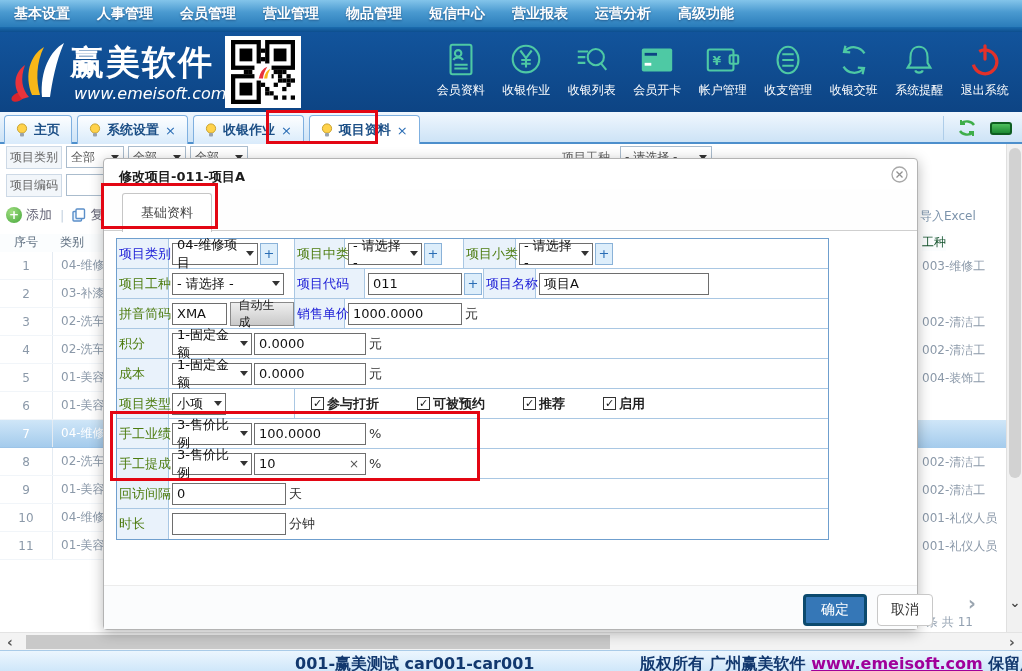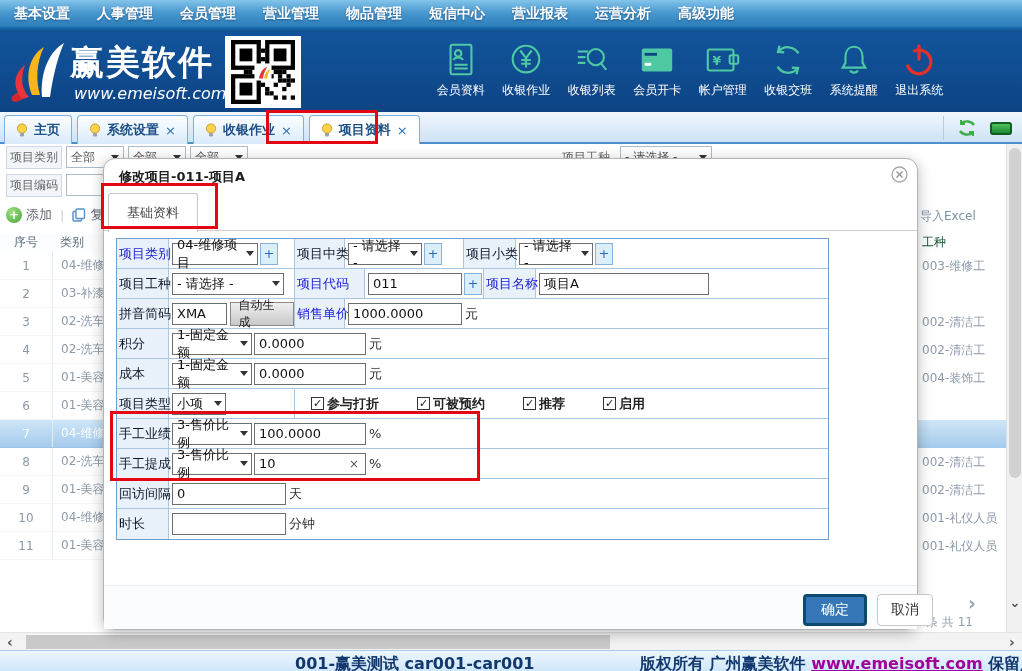--- a/index.html
+++ b/index.html
@@ -81,33 +81,33 @@
   
   .statusbar { position:absolute; left:0; top:650px; width:1022px; height:21px;
     background:linear-gradient(180deg,#ecf6fe,#cfe7fa); border-top:1px solid #a9cbe8;
     font-size:16px; font-weight:bold; color:#12386e; }
   .status-left { position:absolute; left:295px; top:3px; }
   .status-right { position:absolute; left:640px; top:3px; white-space:nowrap; }
   .status-link { color:#a0009a; text-decoration:underline; cursor:pointer; }
 
   
   .modal { position:absolute; left:103px; top:158px; width:815px; height:472px; background:#fff;
-    border:1px solid #b3b3b3; border-radius:12px; box-shadow:0 3px 14px rgba(0,0,0,.28); z-index:5; }
+    border:1px solid #b3b3b3; border-radius:4px; box-shadow:0 3px 14px rgba(0,0,0,.28); z-index:5; }
   .modal-title { position:absolute; left:15px; top:9px; font-size:13px; font-weight:bold; color:#1c1c1c; }
   .modal-close { position:absolute; left:787px; top:7px; width:17px; height:17px; cursor:pointer; }
   .modal-tabstrip { position:absolute; left:0; top:30px; width:813px; height:42px; border-bottom:1px solid #cfcfcf; background:#fefefe; }
-  .modal-tab { position:absolute; left:4px; top:4px; width:90px; height:39px; background:#fff; border:1px solid #c6c6c6;
+  .modal-tab { position:absolute; left:18px; top:4px; width:90px; height:39px; background:#fff; border:1px solid #c6c6c6;
     border-bottom:none; border-radius:3px 3px 0 0; display:flex; align-items:center; justify-content:center;
     color:#444; font-size:13px; cursor:pointer; z-index:2; }
 
   .mform { position:absolute; left:12px; top:79px; width:713px; border:1px solid #6f9fce; }
   .frow { display:flex; height:30px; align-items:stretch; border-bottom:1px solid #a9c7e3; background:#fff; }
   .frow:last-child { border-bottom:none; }
   .lbl { width:52px; background:#e9f2fb; border-right:1px solid #a9c7e3; display:flex; align-items:center;
-    font-size:13px; color:#0f172a; padding-left:2px; white-space:nowrap; }
+    font-size:13px; color:#4d7c0f; padding-left:2px; white-space:nowrap; }
   .lbl.req { color:#1b1bd6; }
   .fc { display:flex; align-items:center; padding-left:3px; }
   .bdr { border-right:1px solid #a9c7e3; }
   .fsel { border:1px solid #6e6e6e; background:#fff; height:22px; display:inline-flex; align-items:center;
     justify-content:space-between; padding:0 3px 0 4px; font-size:13px; color:#111; cursor:pointer; }
   .arr { width:0; height:0; border-left:4px solid transparent; border-right:4px solid transparent; border-top:5px solid #333; margin-left:4px; }
   .finp { border:1px solid #6e6e6e; background:#fff; height:22px; display:flex; align-items:center;
     padding:0 4px; font-size:13px; color:#111; }
   .plusbtn { width:18px; height:22px; border:1px solid #8ab2d8; background:#ddeefb; color:#2a6db5;
     display:inline-flex; align-items:center; justify-content:center; font-size:13px; margin-left:2px; cursor:pointer; }
@@ -235,20 +235,27 @@
       </div>
       <div class="hdr-item">
         <svg width="38" height="38" viewBox="0 0 40 40" fill="none" stroke="#4ec9a4" stroke-width="2.2">
           <rect x="4" y="9" width="27" height="22" rx="2"></rect>
             <rect x="27" y="15" width="9" height="9" rx="1.5"></rect>
           <text x="9" y="25" font-size="13" fill="#4ec9a4" stroke="none" font-weight="bold">¥</text>
         </svg>
         <span class="hlabel">帐户管理</span>
       </div>
       <div class="hdr-item">
+        <svg width="38" height="38" viewBox="0 0 40 40" fill="none" stroke="#4ec9a4" stroke-width="2.2">
+          <ellipse cx="20" cy="20" rx="11" ry="14"></ellipse>
+            <path d="M14 14h12M14 20h12M14 26h12"></path>
+        </svg>
+        <span class="hlabel">收支管理</span>
+      </div>
+      <div class="hdr-item">
         <svg width="38" height="38" viewBox="0 0 40 40" fill="none" stroke="#4ec9a4" stroke-width="2.4">
           <path d="M31 13a13 13 0 0 0-21-2"></path>
             <path d="M11 5l-1.5 6.5L16 12"></path>
           <path d="M9 27a13 13 0 0 0 21 2"></path>
             <path d="M29 35l1.5-6.5L24 28"></path>
         </svg>
         <span class="hlabel">收银交班</span>
       </div>
       <div class="hdr-item">
         <svg width="38" height="38" viewBox="0 0 40 40" fill="none" stroke="#4ec9a4" stroke-width="2.2">

